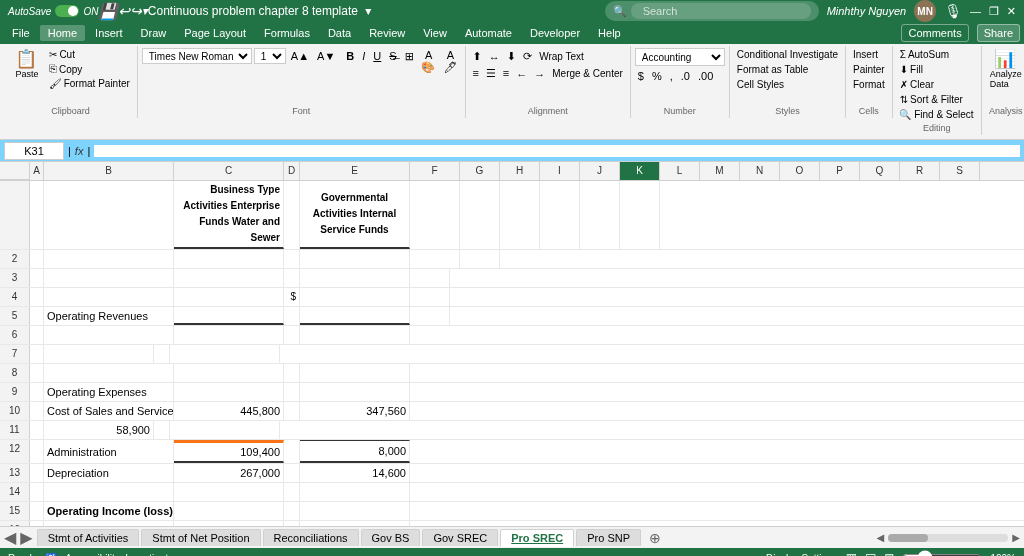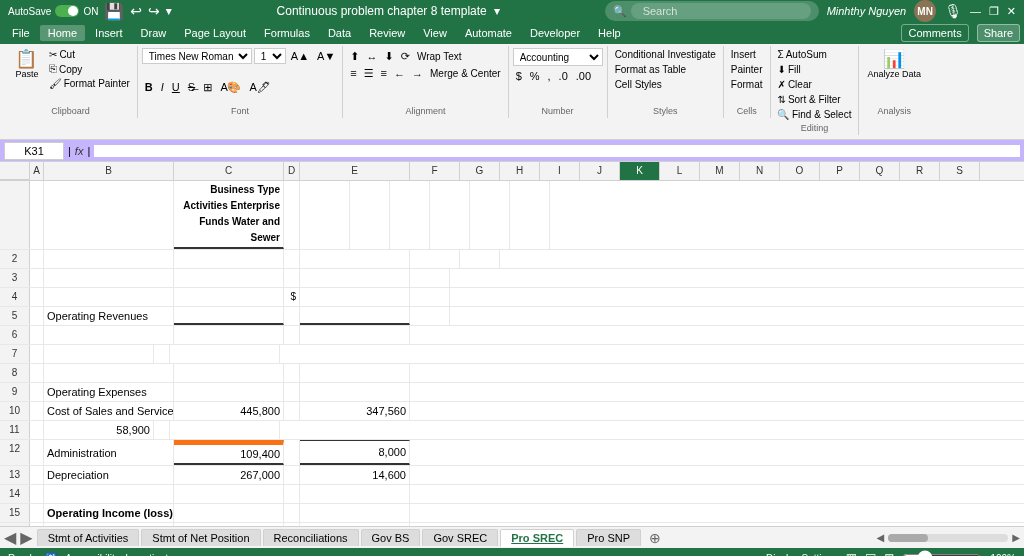--- a/index.html
+++ b/index.html
@@ -9,22 +9,22 @@
     .title-bar {
       background: #217346;
       color: white;
       height: 22px;
       display: flex;
       align-items: center;
       justify-content: space-between;
       padding: 0 8px;
       font-size: 11px;
     }
-    .title-bar-left { display: flex; align-items: center; gap: 6px; }
-    .title-bar-center { flex: 1; text-align: center; font-size: 12px; }
+    .title-bar-left { display: flex; align-items: center; gap: 0; font-style: italic; }
+    .title-bar-center { flex: 1; text-align: left; font-size: 12px; }
     .title-bar-right { display: flex; align-items: center; gap: 8px; }
 
     
     .menu-bar {
       background: #217346;
       color: white;
       height: 22px;
       display: flex;
       align-items: center;
       padding: 0 4px;
@@ -89,21 +89,21 @@
       gap: 2px;
       white-space: nowrap;
     }
 
     
     .formula-bar {
       display: flex;
       align-items: center;
       height: 22px;
       border-bottom: 1px solid #d0d0d0;
-      background: #c4b5fd;
+      background: #7dd3fc;
       padding: 0 4px;
       gap: 4px;
     }
     .name-box {
       width: 60px;
       border: 1px solid #ccc;
       height: 18px;
       font-size: 11px;
       padding: 0 3px;
       text-align: center;
@@ -262,21 +262,21 @@
       border-radius: 12px;
       color: white;
       padding: 2px 12px;
       font-size: 11px;
       width: 180px;
       outline: none;
     }
     .search-box::placeholder { color: rgba(255,255,255,0.7); }
 
     
-    .font-controls { display: flex; flex-direction: column; gap: 15px; }
+    .font-controls { display: flex; flex-direction: row; gap: 5px; }
     .font-row { display: flex; align-items: center; gap: 2px; }
     .font-select {
       border: 1px solid #ccc;
       background: white;
       font-size: 10px;
       height: 16px;
       padding: 0 2px;
     }
     .format-btn {
       border: 1px solid transparent;
@@ -513,20 +513,21 @@
   </div>
 
   <div class="grid-body">
 
     <div class="grid-row" style="min-height:60px;">
       <div class="row-num"></div>
       <div class="cell w-a"></div>
       <div class="cell w-b"></div>
       <div class="cell w-c bold center header-cell" style="white-space:normal;text-align:right;font-size:10px;border-bottom:2px solid #333;background:#fff;">Business Type Activities Enterprise Funds Water and Sewer</div>
       <div class="cell w-d"></div>
+      <div class="cell w-e bold center header-cell" style="white-space:normal;text-align:center;font-size:10px;border-bottom:2px solid #333;">Governmental Activities Internal Service Funds</div>
       <div class="cell w-f"></div>
       <div class="cell w-g"></div>
       <div class="cell w-rest"></div>
       <div class="cell w-rest"></div>
       <div class="cell w-rest"></div>
       <div class="cell w-rest"></div>
     </div>
 
     <div class="grid-row">
       <div class="row-num">2</div>
@@ -618,21 +619,21 @@
       <div class="cell w-a"></div>
       <div class="cell w-c right">58,900</div>
       <div class="cell w-d"></div>
       <div class="cell w-e right"></div>
     </div>
 
     <div class="grid-row">
       <div class="row-num">12</div>
       <div class="cell w-a"></div>
       <div class="cell w-b">Administration</div>
-      <div class="cell w-c right" style="border-bottom:2px solid #333;border-top:5px solid #f97316;">109,400</div>
+      <div class="cell w-c right" style="border-bottom:2px solid #333;border-top:3px solid #f97316;">109,400</div>
       <div class="cell w-d"></div>
       <div class="cell w-e right" style="border-bottom:2px solid #333;border-top:1px solid #333;">8,000</div>
     </div>
 
     <div class="grid-row">
       <div class="row-num">13</div>
       <div class="cell w-a"></div>
       <div class="cell w-b">Depreciation</div>
       <div class="cell w-c right">267,000</div>
       <div class="cell w-d"></div>

